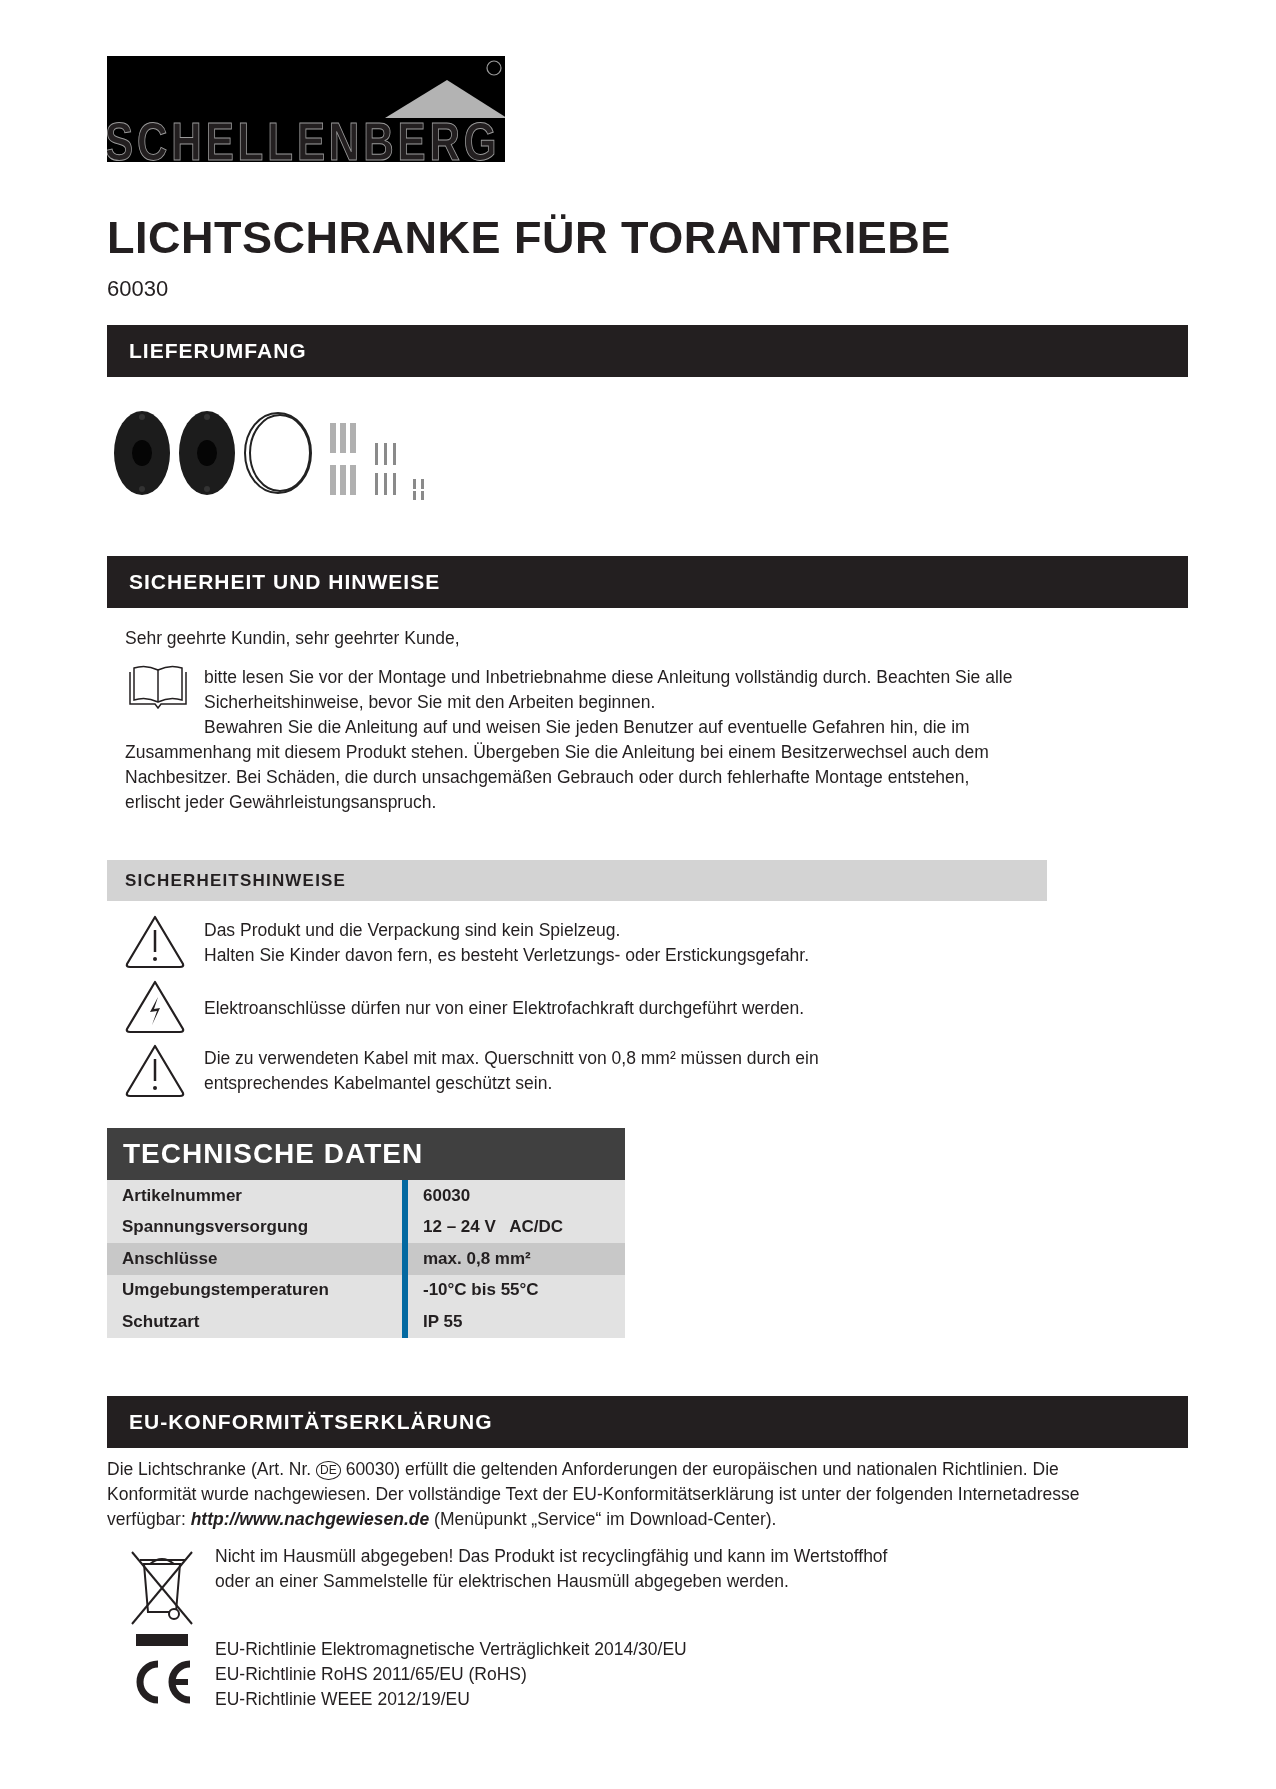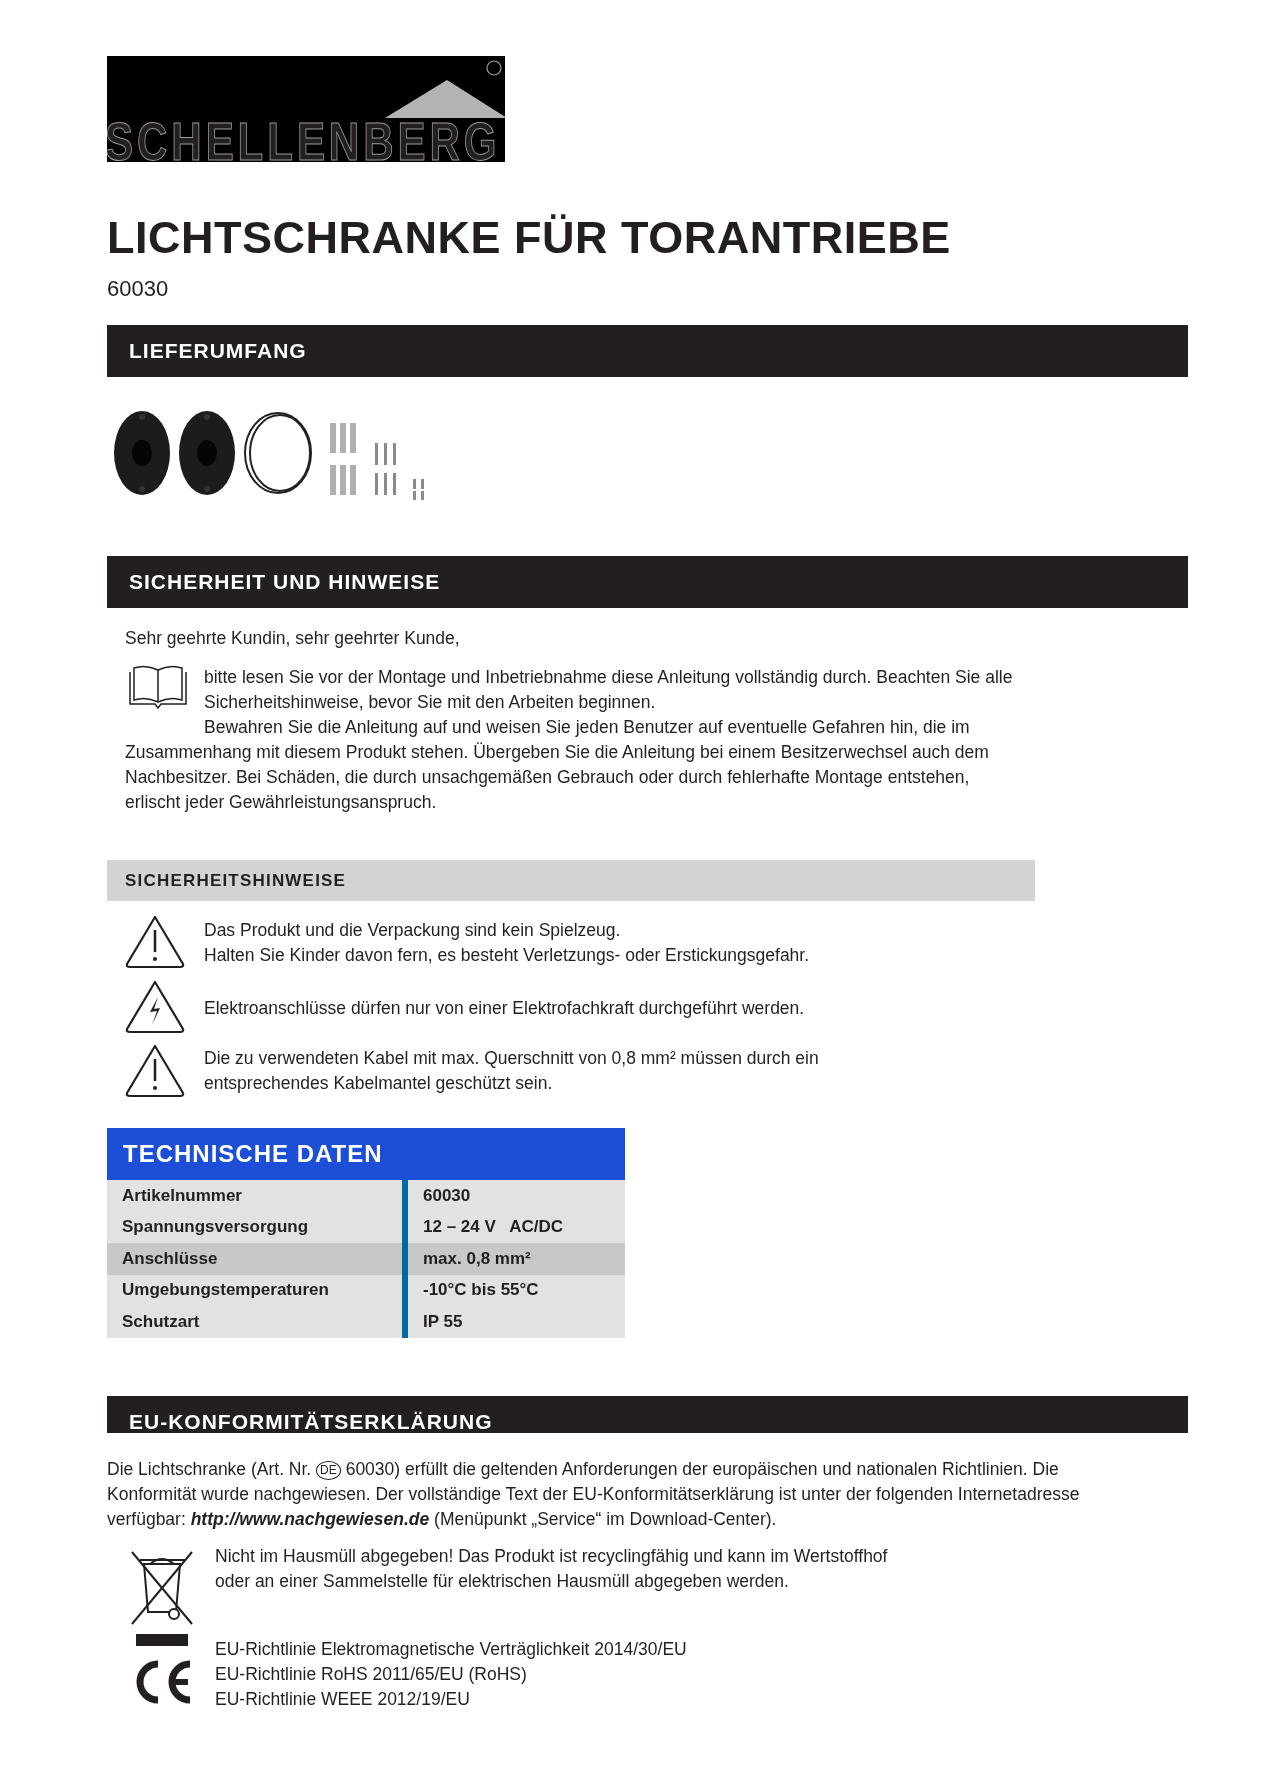--- a/index.html
+++ b/index.html
@@ -8,25 +8,25 @@
   .abs { position:absolute; }
   .logo { left:107px; top:56px; width:398px; height:106px; background:#000; overflow:hidden; }
   .logo svg { position:absolute; left:0; top:0; }
   .logo-text { position:absolute; left:-2px; bottom:-10px; font-family:"Liberation Sans Narrow","Liberation Sans", sans-serif;
      font-size:54px; font-weight:bold; color:#231f20; letter-spacing:5px;
      -webkit-text-stroke:1px #9a9a9a; transform:scaleX(0.78); transform-origin:left bottom; white-space:nowrap; }
   .title { left:107px; top:212px; font-size:45px; font-weight:bold; letter-spacing:0.5px; white-space:nowrap; }
   .artnr { left:107px; top:276px; font-size:22px; }
   .bar { position:absolute; left:107px; width:1081px; background:#231f20; color:#fff; }
   .bar span { position:absolute; left:22px; font-weight:bold; font-size:21px; letter-spacing:1px; }
-  .graybar { position:absolute; left:107px; width:928px; height:41px; top:860px; background:#d3d3d3; }
+  .graybar { position:absolute; left:107px; width:928px; height:41px; top:860px; background:#d3d3d3;padding-left:12px; }
   .graybar span { position:absolute; left:18px; top:11px; font-weight:bold; font-size:17px; letter-spacing:1.2px; color:#231f20; }
   .txt { position:absolute; font-size:17.5px; line-height:25.5px; white-space:nowrap; color:#231f20; }
   table.tech { position:absolute; left:107px; top:1128px; width:518px; border-collapse:collapse; }
-  table.tech th { background:#1d4ed8; color:#fff; text-align:left; font-size:24px; letter-spacing:1px;
+  table.tech th { background:#404040; color:#fff; text-align:left; font-size:28px; letter-spacing:1px;
      padding:0 0 0 16px; height:52px; font-weight:bold; }
   table.tech td { font-size:17px; font-weight:bold; height:31.5px; padding:0 0 0 15px; color:#231f20; }
   table.tech td.k { width:280px; border-right:6px solid #0369a1; }
   table.tech tr.light td { background:#e2e2e2; }
   table.tech tr.dark td { background:#c8c8c8; }
   .de-badge { display:inline-block; border:1.5px solid #231f20; border-radius:50%; font-size:12px; padding:0 3px; line-height:17px; vertical-align:1px; }
   .url { font-style:italic; font-weight:bold; }
 </style>
 </head>
 <body>
@@ -149,21 +149,21 @@
         <td class="k">Umgebungstemperaturen</td>
         <td>-10°C bis 55°C</td>
       </tr>
     <tr class="light">
         <td class="k">Schutzart</td>
         <td>IP 55</td>
       </tr>
   </tbody>
 </table>
 
-<div class="bar" style="top:1396px;height:37px;">
+<div class="bar" style="top:1396px;height:52px;">
   <span style="top:14px;">EU-KONFORMITÄTSERKLÄRUNG</span>
 </div>
 <div class="txt" style="left:107px;top:1457px;"><span>Die Lichtschranke (Art. Nr. </span><span class="de-badge">DE</span><span> 60030) erfüllt die geltenden Anforderungen der europäischen und nationalen Richtlinien. Die</span></div>
 <div class="txt" style="left:107px;top:1482px;">Konformität wurde nachgewiesen. Der vollständige Text der EU-Konformitätserklärung ist unter der folgenden Internetadresse</div>
 <div class="txt" style="left:107px;top:1507px;"><span>verfügbar: </span><span class="url">http://www.nachgewiesen.de</span><span> (Menüpunkt „Service“ im Download-Center).</span></div>
 
 <svg class="abs" style="left:130px;top:1548px;" width="66" height="100">
   <path d="M14,16 L50,16 L46,64 L18,64 Z" fill="none" stroke="#231f20" stroke-width="2"></path>
   <path d="M20,16 Q32,6 44,16" fill="none" stroke="#231f20" stroke-width="2"></path>
   <line x1="10" y1="12" x2="56" y2="12" stroke="#231f20" stroke-width="2"></line>

